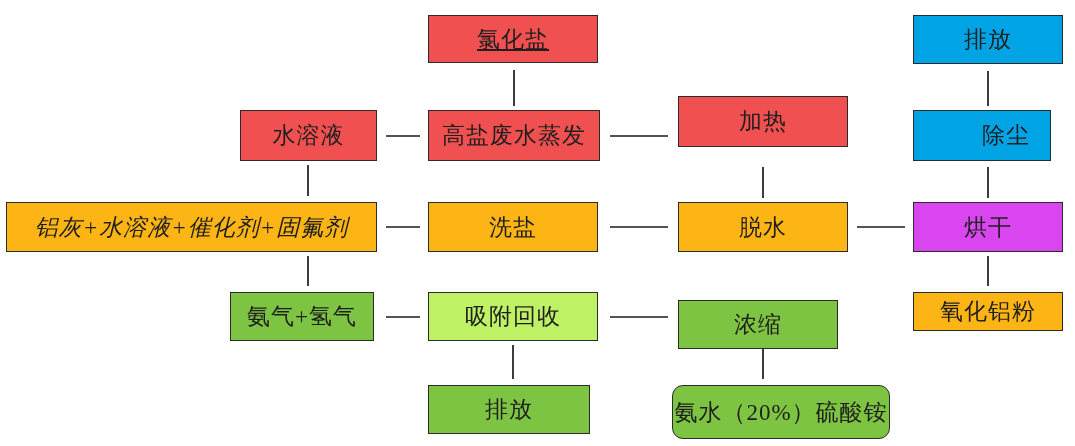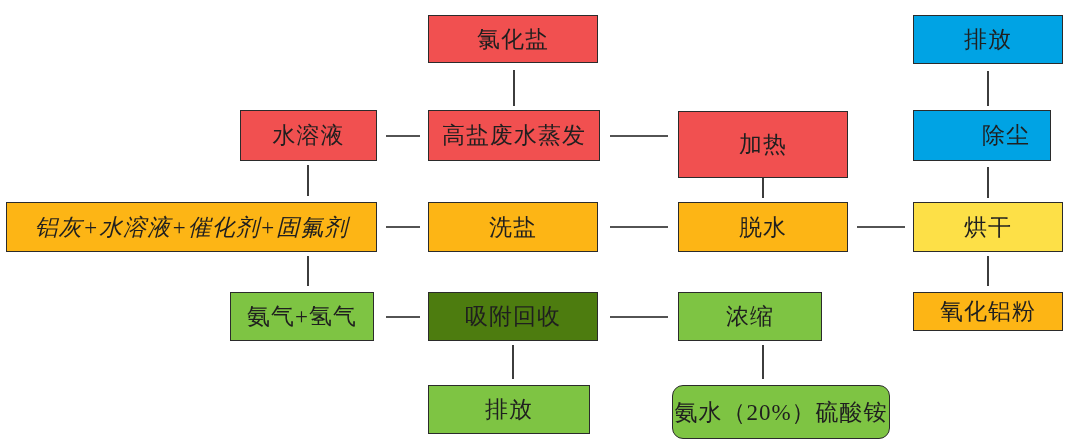--- a/index.html
+++ b/index.html
@@ -32,29 +32,29 @@
     font-size: 23px;
     letter-spacing: 1px;
     color: #1f1f1f;
     white-space: nowrap;
   }
   
   .p0  { left: 428px; top: 15px;  width: 170px; height: 48px; }
   .p1  { left: 913px; top: 15px;  width: 150px; height: 49px; }
   .p2  { left: 240px; top: 110px; width: 137px; height: 51px; }
   .p3  { left: 428px; top: 110px; width: 172px; height: 51px; }
-  .p4  { left: 678px; top: 111px; width: 170px; height: 67px; }
+  .p4  { left: 678px; top: 96px; width: 170px; height: 51px; }
   .p5  { left: 913px; top: 110px; width: 138px; height: 51px; padding-left: 48px; }
   .p6  { left: 6px;   top: 202px; width: 371px; height: 50px; font-style: italic; }
   .p7  { left: 428px; top: 202px; width: 170px; height: 50px; text-align: right; }
   .p8  { left: 678px; top: 202px; width: 170px; height: 50px; }
   .p9  { left: 913px; top: 202px; width: 150px; height: 50px; }
   .p10 { left: 230px; top: 292px; width: 144px; height: 49px; }
   .p11 { left: 428px; top: 292px; width: 170px; height: 49px; }
-  .p12 { left: 678px; top: 292px; width: 144px; height: 49px; }
+  .p12 { left: 678px; top: 300px; width: 160px; height: 49px; }
   .p13 { left: 913px; top: 292px; width: 150px; height: 39px; }
   .p14 { left: 428px; top: 385px; width: 162px; height: 49px; }
   .p15 { left: 672px; top: 385px; width: 218px; height: 54px; border-radius: 11px; }
 </style>
 </head>
 <body>
 
 <div class="canvas">
 
   <svg class="arrow-layer" width="1075" height="446" viewBox="0 0 1075 446" xmlns="http://www.w3.org/2000/svg">
@@ -76,30 +76,30 @@
       <line x1="988" y1="198" x2="988" y2="167"></line>
       <line x1="308" y1="256" x2="308" y2="286"></line>
       <line x1="988" y1="256" x2="988" y2="286"></line>
       <line x1="386" y1="317" x2="420" y2="317"></line>
       <line x1="610" y1="317" x2="668" y2="317"></line>
       <line x1="513" y1="345" x2="513" y2="379"></line>
       <line x1="763" y1="345" x2="763" y2="379"></line>
     </g>
   </svg>
 
-  <div class="node p0" style="background-color: rgb(241, 80, 80);">氯化盐</div>
+  <div class="node p0" style="background-color: rgb(241, 80, 80); text-decoration: underline;">氯化盐</div>
   <div class="node p1" style="background-color: rgb(0, 163, 228);">排放</div>
   <div class="node p3" style="background-color: rgb(241, 80, 80);">高盐废水蒸发</div>
   <div class="node p2" style="background-color: rgb(241, 80, 80);">水溶液</div>
   <div class="node p4" style="background-color: rgb(241, 80, 80);">加热</div>
   <div class="node p5" style="background-color: rgb(0, 163, 228);">除尘</div>
   <div class="node p6" style="background-color: rgb(253, 181, 21);">铝灰+水溶液+催化剂+固氟剂</div>
   <div class="node p7" style="background-color: rgb(253, 181, 21);">洗盐</div>
   <div class="node p8" style="background-color: rgb(253, 181, 21);">脱水</div>
-  <div class="node p9" style="background-color: #fde047;">烘干</div>
+  <div class="node p9" style="background-color: #d946ef;">烘干</div>
   <div class="node p10" style="background-color: rgb(126, 196, 67);">氨气+氢气</div>
-  <div class="node p11" style="background-color: #4d7c0f;">吸附回收</div>
+  <div class="node p11" style="background-color: #bef264;">吸附回收</div>
   <div class="node p12" style="background-color: rgb(126, 196, 67);">浓缩</div>
   <div class="node p13" style="background-color: rgb(253, 181, 21);">氧化铝粉</div>
   <div class="node p14" style="background-color: rgb(126, 196, 67);">排放</div>
   <div class="node p15" style="background-color: rgb(126, 196, 67);">氨水（20%）硫酸铵</div>
 
 </div>
 
 </body></html>

